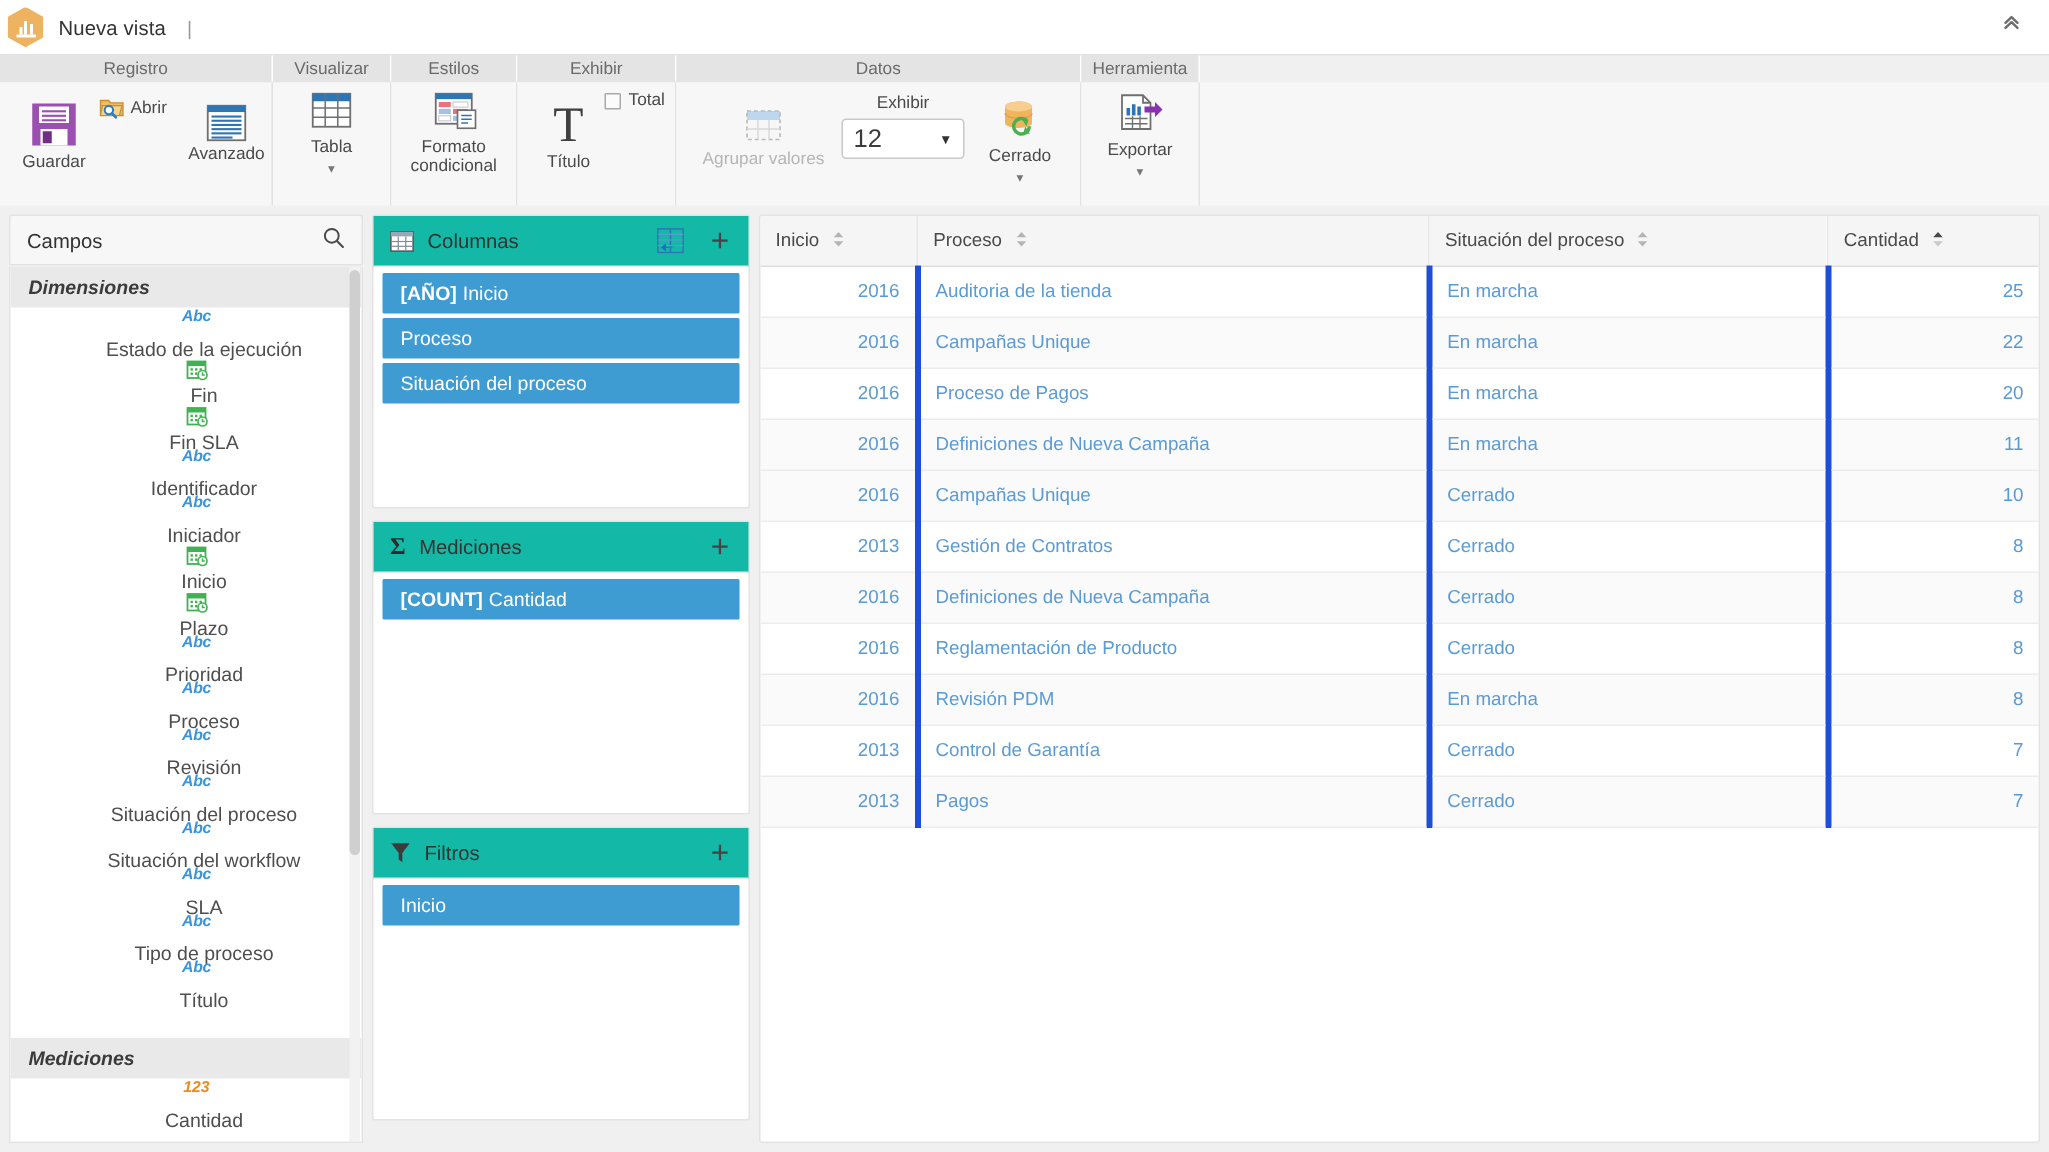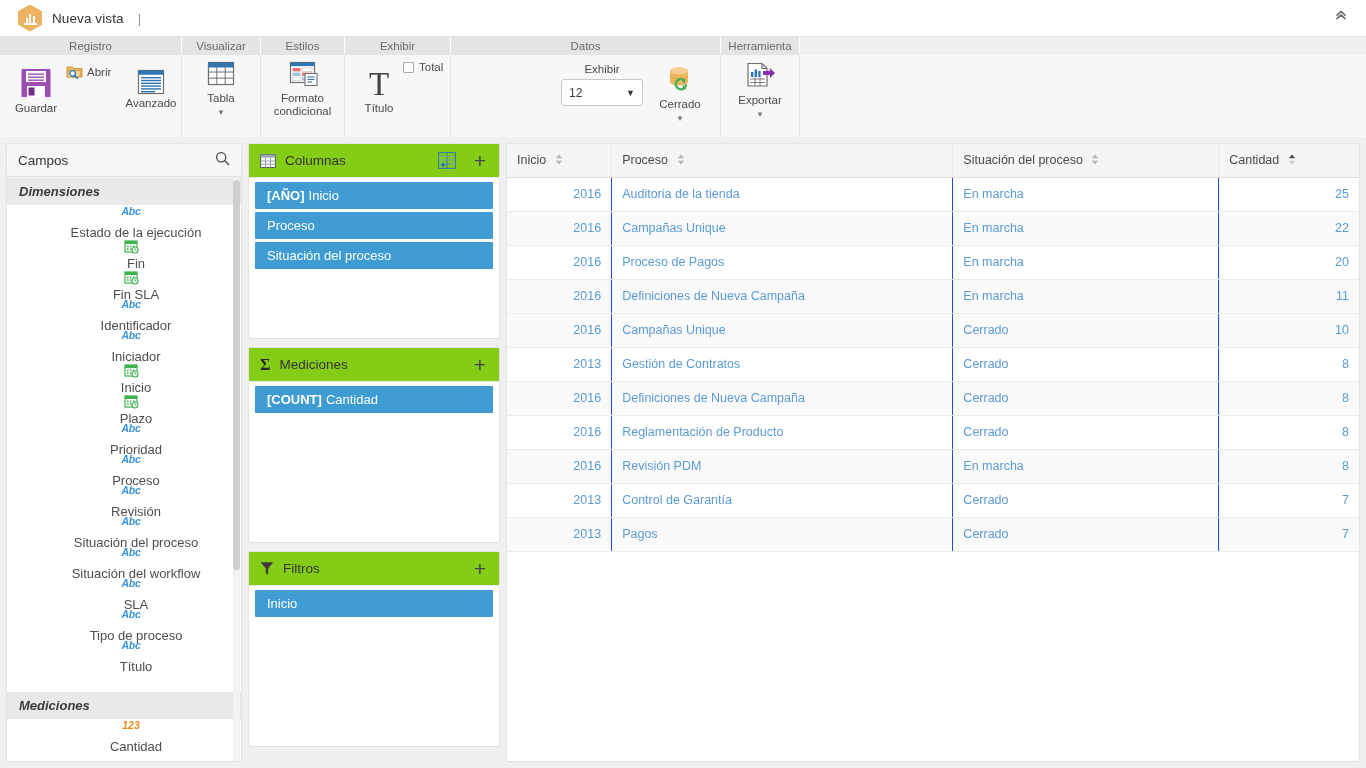--- a/index.html
+++ b/index.html
@@ -13,21 +13,21 @@
     color: #3b3b3b;
     -webkit-font-smoothing: antialiased;
   }
 
   
   #titlebar {
     height: 36px;
     background: #ffffff;
     display: flex;
     align-items: center;
-    padding: 0 15px;
+    padding: 0 2px;
     position: relative;
   }
   #app-logo {
     width: 24px; height: 27px;
     background: #eeb360;
     margin-right: 10px;
     margin-left: 3px;
     position: relative;
     clip-path: polygon(50% 0%, 100% 25%, 100% 75%, 50% 100%, 0% 75%, 0% 25%);
     display: flex; align-items: center; justify-content: center;
@@ -202,21 +202,21 @@
     gap: 8px;
   }
   .shelf {
     background: #fff;
     border: 1px solid #e3e3e3;
     border-radius: 2px;
     display: flex; flex-direction: column;
   }
   .shelf-head {
     height: 34px;
-    background: #84cc16;
+    background: #14b8a6;
     border-bottom: 1px solid #e8e8e8;
     display: flex; align-items: center;
     padding: 0 9px 0 11px;
     font-size: 13.5px;
     color: #333;
   }
   .shelf-head .stitle { flex: 1; margin-left: 9px; }
   .shelf-head .hicon { display:flex; align-items:center; }
   .plus-btn {
     font-size: 21px; color: #444; line-height: 1;
@@ -261,21 +261,21 @@
     color: #4a4a4a;
     text-align: left;
     padding: 9px 10px;
     height: 33px;
     white-space: nowrap;
   }
   table.grid th:last-child { border-right: none; }
   table.grid th.num { text-align: left; }
   table.grid td {
     border-bottom: 1px solid #ececec;
-    border-right: 1px solid #1d4ed8;
+    border-right: 4px solid #1d4ed8;
     font-size: 12.5px;
     padding: 9px 10px;
     height: 34px;
     color: #5b9bd5;
     white-space: nowrap;
     overflow: hidden;
     text-overflow: ellipsis;
   }
   table.grid td:last-child { border-right: none; }
   td.c-inicio { text-align: right; }
@@ -428,24 +428,38 @@
         <span class="ico" style="height:32px;display:flex;align-items:center;justify-content:center;font-family:'Liberation Serif',serif;font-size:33px;color:#404040;line-height:30px">T</span>
         <span class="lbl">Título</span>
       </div>
       <label style="position:absolute;left:58px;top:6px;display:flex;align-items:center;gap:5px">
         <span style="width:11px;height:11px;border:1px solid #a9a9a9;background:#fbfbfb;display:inline-block;border-radius:1px"></span>
         <span style="font-size:11.5px;color:#4a4a4a">Total</span>
       </label>
     </div>
 
     <div class="rgroup" style="width:270px">
+      <div class="rbtn disabled" style="position:absolute;left:8px;top:12px;width:100px">
+        <span class="ico ico-group">
+          <svg width="36" height="26" viewBox="0 0 36 26">
+            <rect x="7" y="2" width="22" height="6" fill="#bdd7ee"></rect>
+            <rect x="7" y="2" width="22" height="19" fill="none" stroke="#b9b9b9" stroke-width="1.1" stroke-dasharray="2.6 2"></rect>
+            <g stroke="#d9d9d9" stroke-width="1">
+              <line x1="7" y1="14" x2="29" y2="14"></line>
+              <line x1="14.3" y1="8" x2="14.3" y2="21"></line>
+              <line x1="21.7" y1="8" x2="21.7" y2="21"></line>
+            </g>
+          </svg>
+        </span>
+        <span class="lbl">Agrupar valores</span>
+      </div>
       <div style="position:absolute;left:110px;top:8px;width:82px;display:flex;flex-direction:column;align-items:center">
         <span style="font-size:11.5px;color:#4a4a4a;margin-bottom:4px">Exhibir</span>
         <div style="width:82px;height:27px;border:1px solid #c8c8c8;background:#fff;border-radius:3px;display:flex;align-items:center;padding:0 7px;justify-content:space-between">
-          <span style="font-size:12px;color:#3b3b3b">12</span>
+          <span style="font-size:17px;color:#3b3b3b">12</span>
           <span style="font-size:9px;color:#333">▼</span>
         </div>
       </div>
       <div class="rbtn" style="position:absolute;left:196px;top:6px;width:66px">
         <span class="ico ico-db">
           <svg width="30" height="30" viewBox="0 0 30 30">
             <ellipse cx="14" cy="5" rx="9" ry="3.4" fill="#f0b55c"></ellipse>
             <path d="M5 5 V16 a9 3.4 0 0 0 18 0 V5" fill="#f0b55c"></path>
             <ellipse cx="14" cy="5" rx="9" ry="3.4" fill="#f7cd90"></ellipse>
             <path d="M5 9.5 a9 3.4 0 0 0 18 0" fill="none" stroke="#e0a049" stroke-width="0.9"></path>

